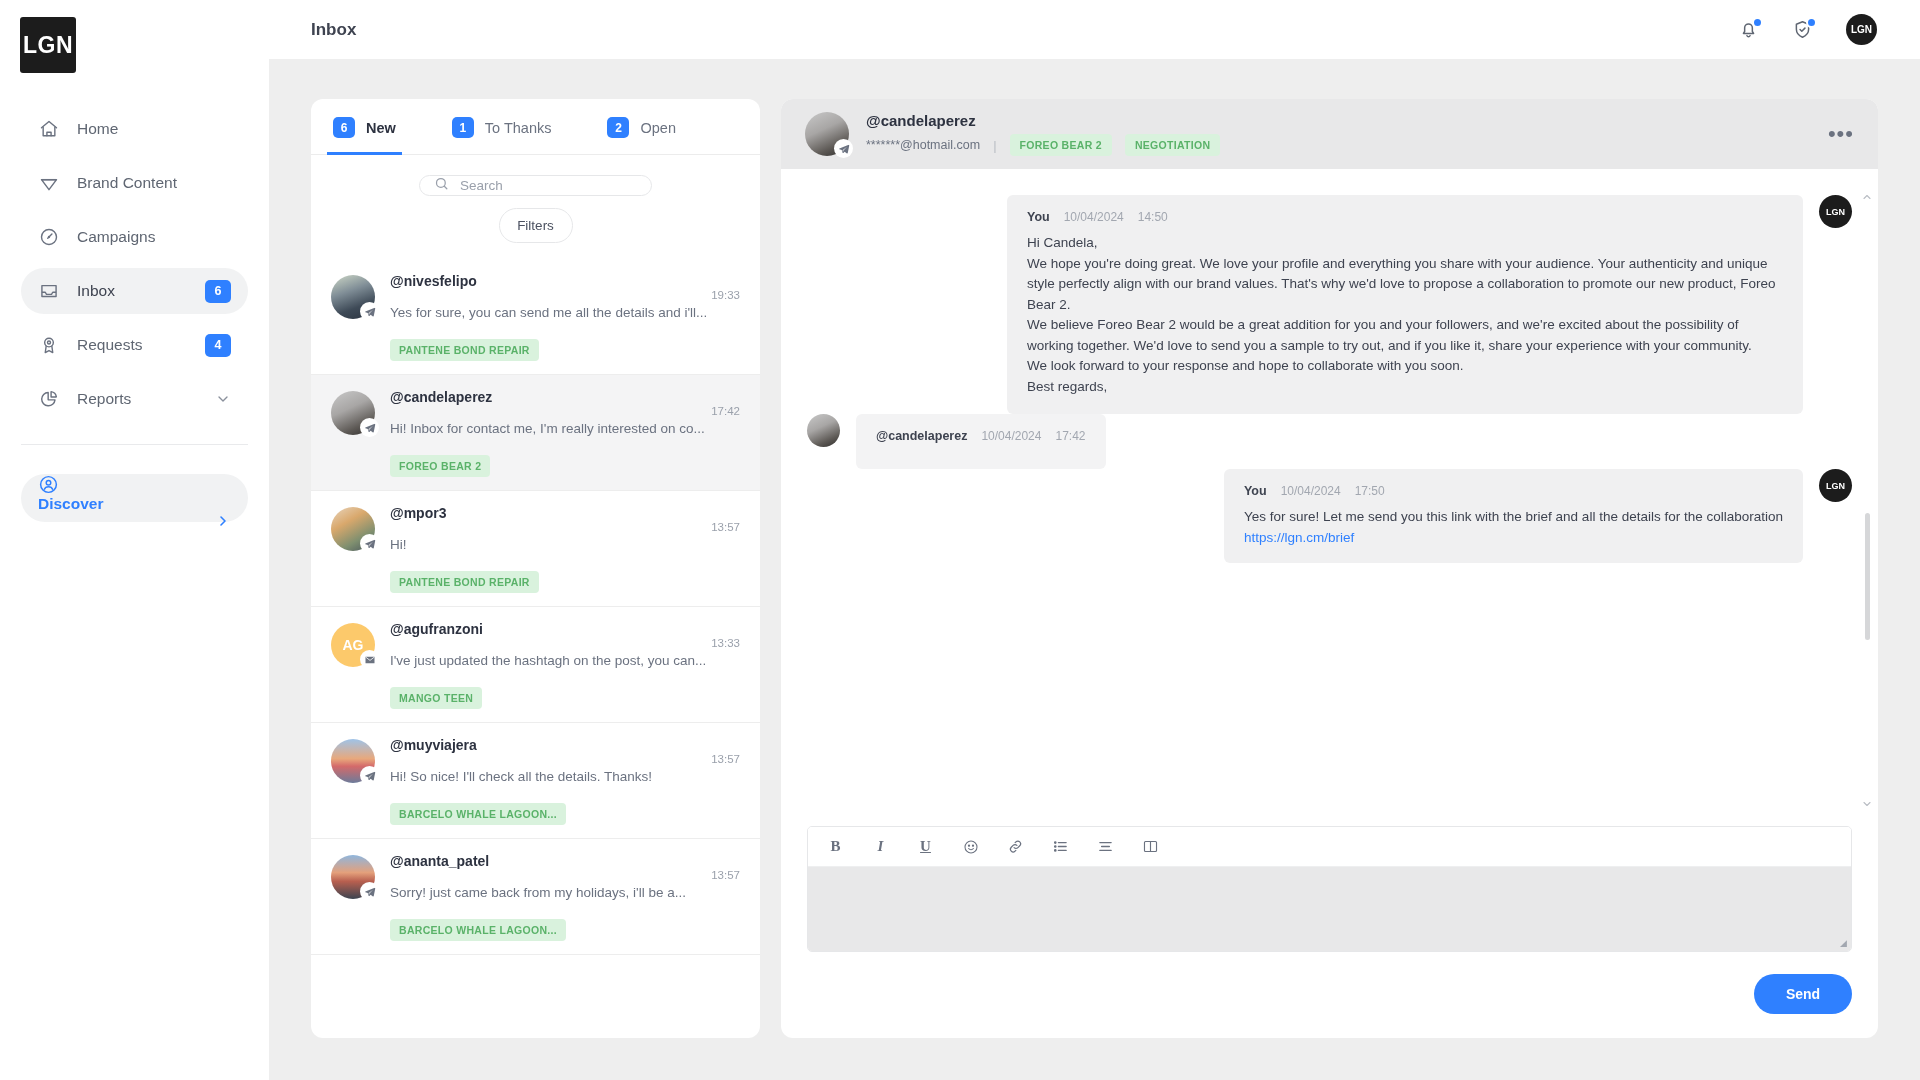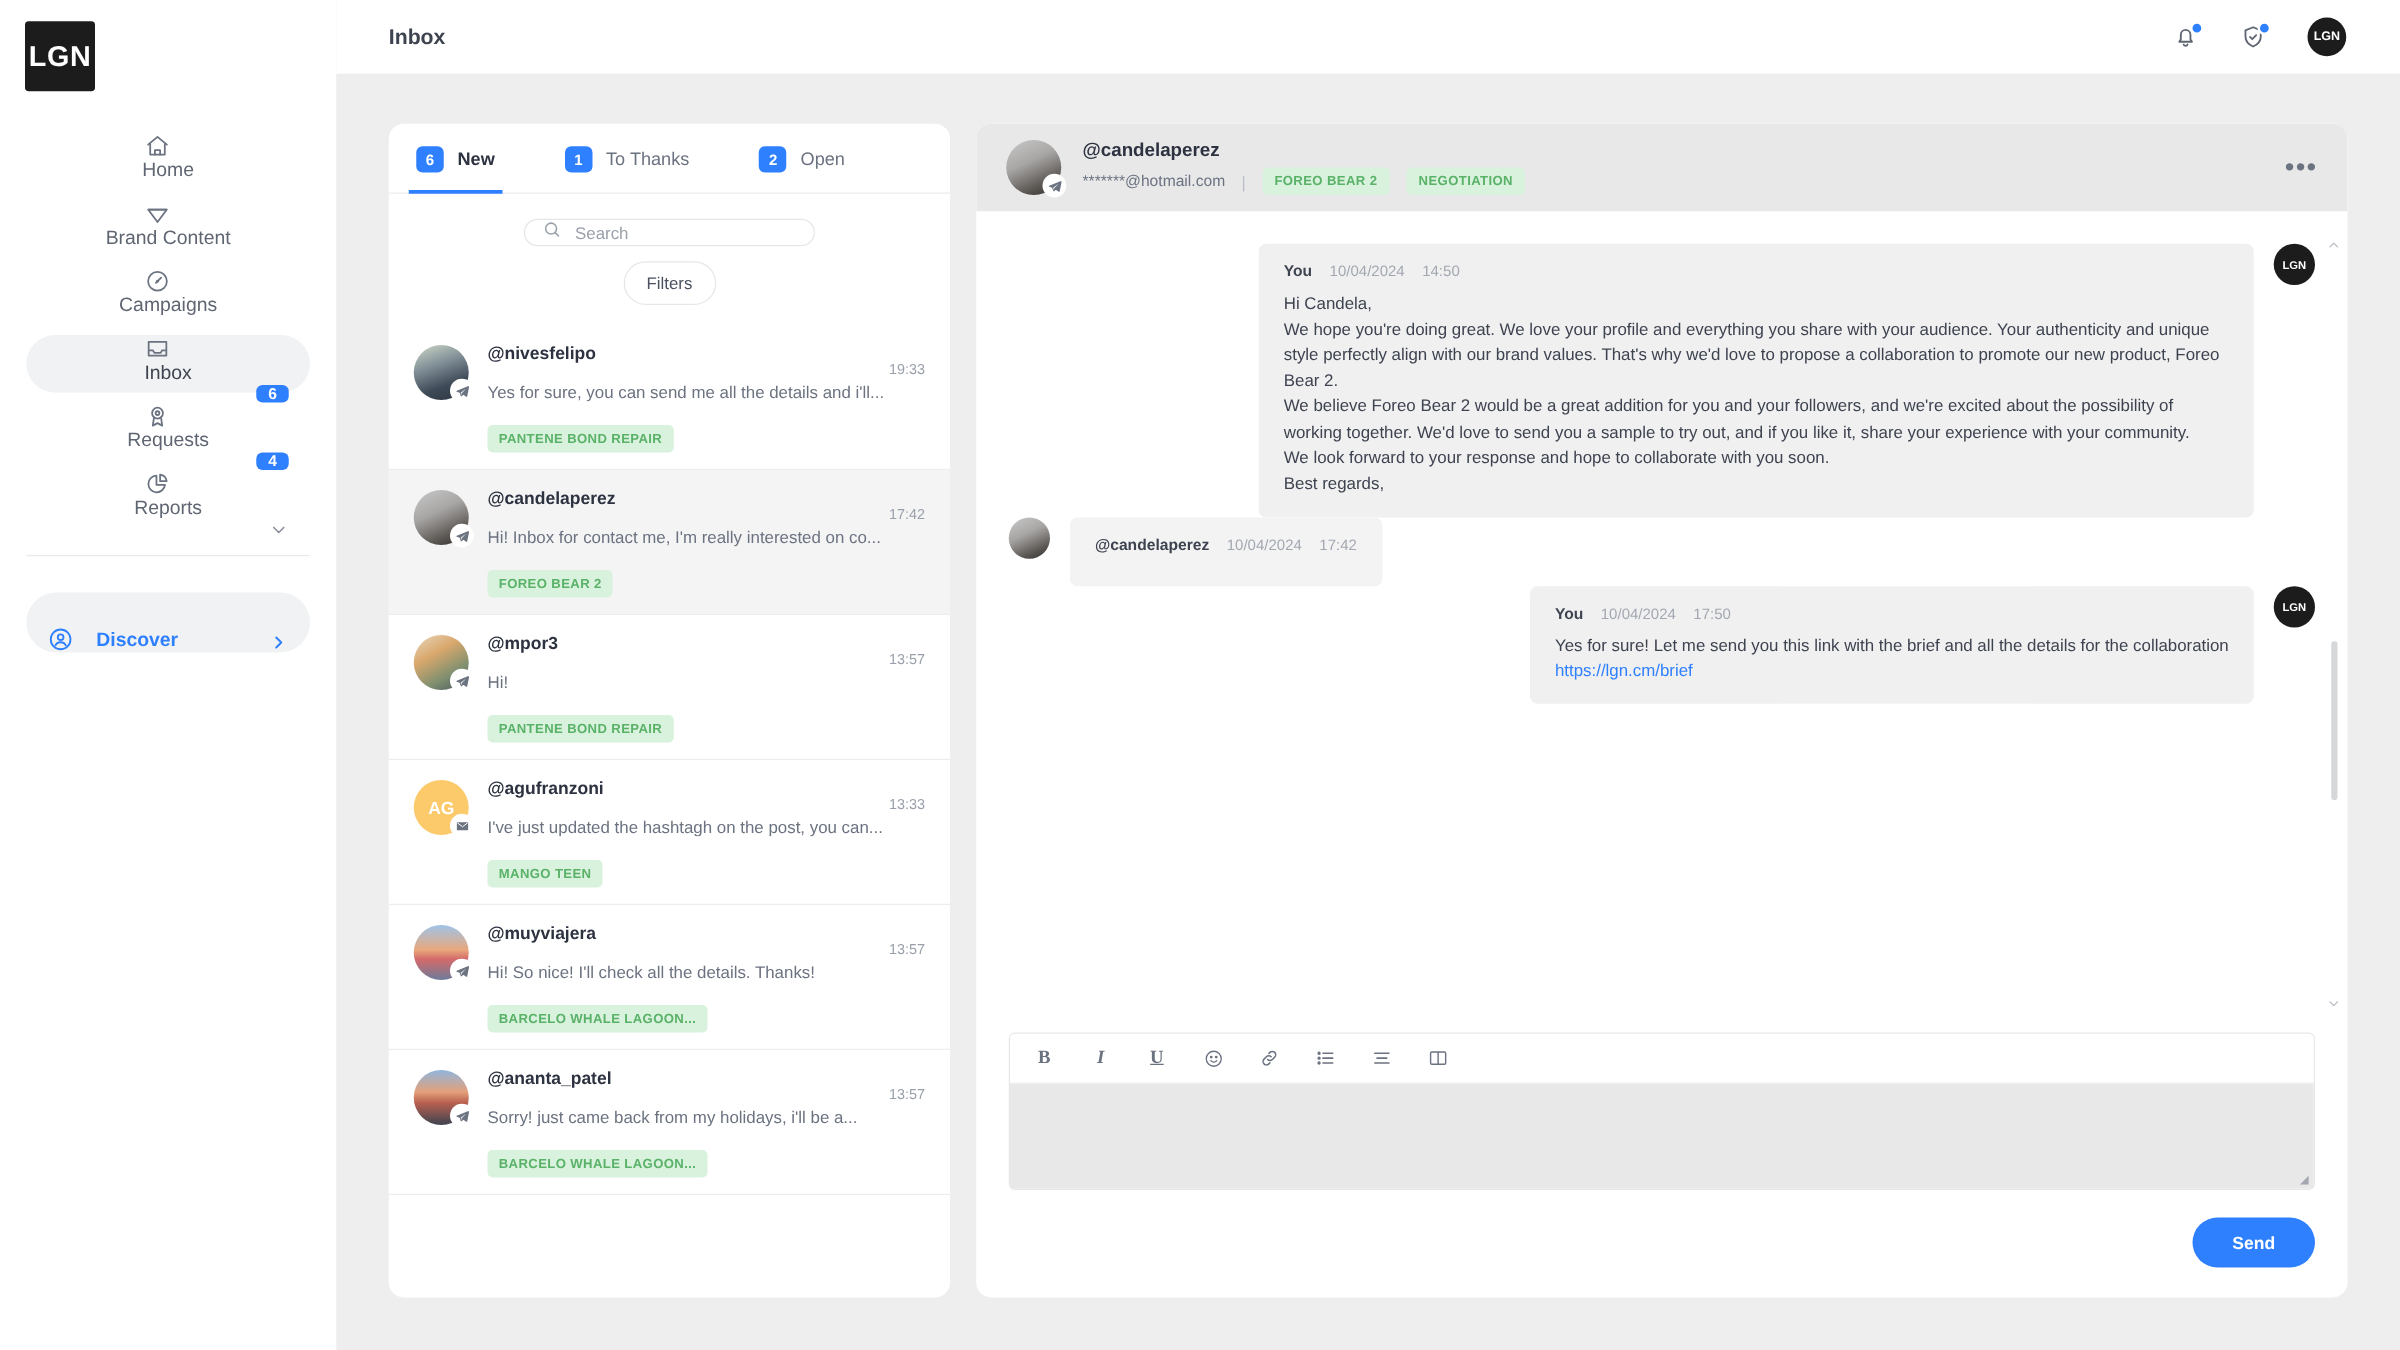--- a/index.html
+++ b/index.html
@@ -20,37 +20,37 @@
   .logo {
     width: 56px; height: 56px; background: #1c1c1c; color: #fff;
     margin: 17px 0 0 20px; border-radius: 3px;
     display: flex; align-items: center; justify-content: center;
     font-size: 23px; font-weight: 700; letter-spacing: .5px;
   }
   .nav { margin-top: 33px; padding: 0 21px; }
   .nav-item {
     display: flex; align-items: center; height: 46px;
     border-radius: 23px; padding: 0 17px; margin-bottom: 8px;
-    color: #6b7280; cursor: pointer; position: relative; flex-direction: column;
+    color: #6b7280; cursor: pointer; position: relative;
   }
   .nav-item.active { background: #f1f2f3; }
   .nav-item .ic { width: 22px; height: 22px; flex: 0 0 22px; margin-right: 17px; display:flex; align-items:center; justify-content:center;}
   .nav-item .lbl { font-size: 15.5px; font-weight: 500; color: #5f6672; white-space: nowrap; }
   .nav-item.active .lbl { color: #3e4350; }
   .badge-blue {
     margin-left: auto; background: #2f80ff; color: #fff;
     font-size: 12.5px; font-weight: 600; border-radius: 5px;
     min-width: 26px; height: 23px; display: flex;
     align-items: center; justify-content: center; padding: 0 6px;
   }
   .chev { margin-left: auto; color: #8a909c; display: flex; }
   .divider { height: 1px; background: #e9eaec; margin: 22px 21px 0 21px; }
   .discover {
-    display: flex; align-items: flex-end; height: 48px; margin: 29px 21px 0 21px;
-    border-radius: 24px; background: #f1f2f3; padding: 0 17px; cursor: pointer;
+    display: flex; align-items: flex-start; height: 48px; margin: 29px 21px 0 21px;
+    border-radius: 24px; background: #f1f2f3; padding: 0 17px; cursor: pointer; flex-direction: column;
   }
   .discover .ic { width: 22px; height: 22px; margin-right: 17px; color: #2f80ff; display:flex;align-items:center;}
   .discover .lbl { font-size: 15.5px; font-weight: 600; color: #2f80ff; }
   .discover .arrow { margin-left: auto; color: #2f80ff; display: flex; }
 
   
   .main { flex: 1; display: flex; flex-direction: column; background: #eeeeee; min-width: 0; }
   .topbar {
     height: 59px; background: #fff; display: flex; align-items: center;
     padding: 0 21px 0 42px; flex: 0 0 59px;

